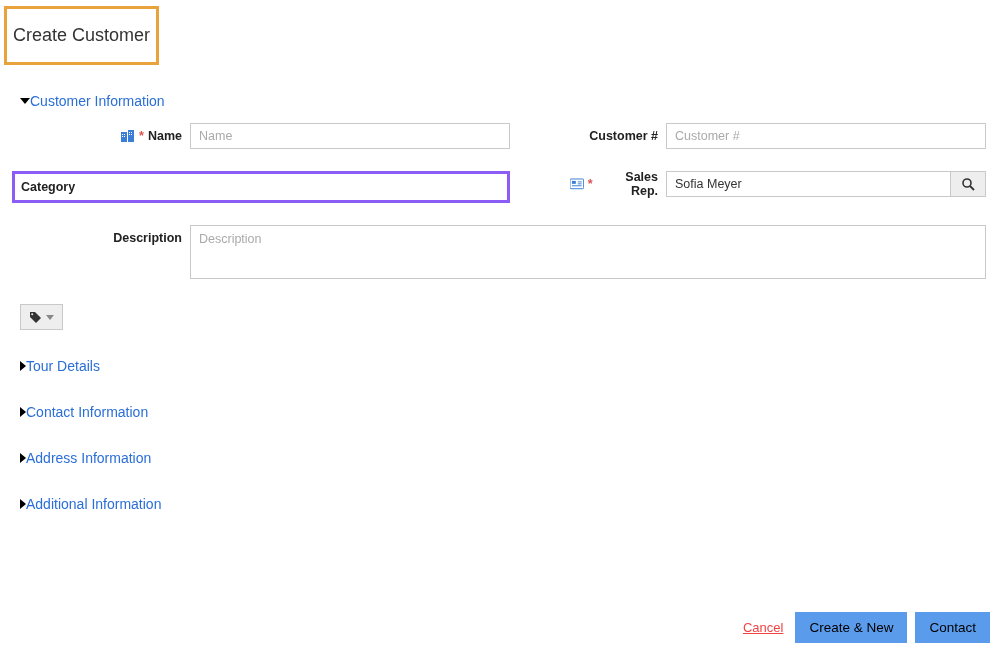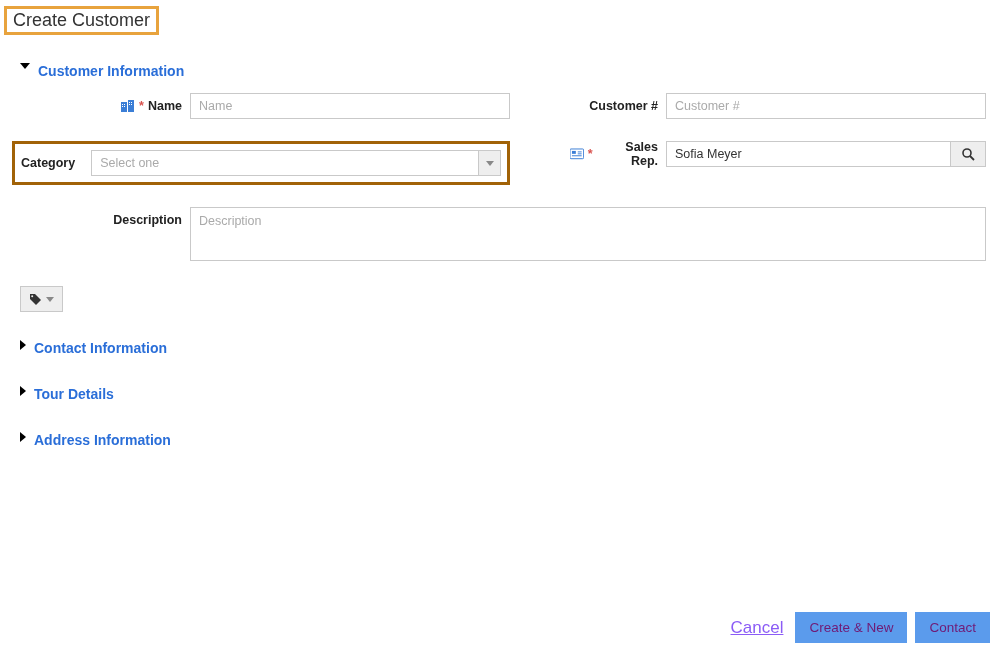--- a/index.html
+++ b/index.html
@@ -11,31 +11,30 @@
     width: 1006px;
     height: 657px;
     position: relative;
   }
   .page-title {
     display: inline-block;
     font-size: 18px;
     font-weight: normal;
     color: #333;
     border: 3px solid #e8a33d;
-    padding: 1px 6px;
+    padding: 16px 6px;
     margin: 6px 0 0 4px;
   }
   .content { padding: 10px 20px 0 20px; }
   .section { margin: 18px 0 28px 0; }
   .section-header {
     display: flex;
-    align-items: flex-start;
-    gap: 8px;
-    cursor: pointer;
-    font-weight: bold;
+    align-items: center;
+    cursor: pointer;
+    font-weight: normal;
     color: #2a6ed8;
     font-size: 14px;
     margin-bottom: 14px;
   }
   .arrow {
     width: 0; height: 0;
     display: inline-block;
   }
   .arrow.down {
     border-left: 5px solid transparent;
@@ -109,21 +108,21 @@
     align-items: center;
     justify-content: center;
   }
   .tri-down {
     width: 0; height: 0;
     border-left: 4px solid transparent;
     border-right: 4px solid transparent;
     border-top: 5px solid #888;
   }
   .row-highlight {
-    border: 3px solid #a16207;
+    border: 3px solid #8b5cf6;
     padding: 6px 6px;
     display: flex;
     align-items: center;
     gap: 8px;
     margin-left: -8px;
   }
   .row-highlight .lbl { flex: 0 0 60px; height:auto; }
   .row-highlight .select-box { flex: 1; }
   .salesrep-wrap {
     display: flex;
@@ -165,29 +164,29 @@
   .section.collapsed { margin: 14px 0 30px 0; }
   .footer {
     position: absolute;
     bottom: 14px;
     right: 16px;
     display: flex;
     align-items: center;
     gap: 8px;
   }
   .link-cancel {
-    color: #8b5cf6;
+    color: #ef4444;
     text-decoration: underline;
-    font-size: 17px;
+    font-size: 13px;
     cursor: pointer;
     margin-right: 4px;
   }
   .btn {
     background: #5b9bec;
-    color: #701a75;
+    color: #000000;
     border: none;
     padding: 8px 14px;
     font-size: 13.5px;
     cursor: pointer;
   }
   
   .right-col-lbl { padding-left: 60px; }
 </style>
 </head>
 <body>
@@ -233,26 +232,20 @@
       </div>
       <div>
         <input type="text" placeholder="Customer #" style="">
       </div>
 
       <div style="grid-column:1 / span 2;">
         <div class="row-highlight">
           <div class="lbl" style="flex:0 0 56px;">
             <span>Category</span>
           </div>
-          <div class="select-box">
-            <span class="select-text">Select one</span>
-            <span class="select-btn">
-              <span class="tri-down"></span>
-            </span>
-          </div>
         </div>
       </div>
 
       <div class="lbl right-col-lbl">
         <span class="icon-card">
           <svg viewBox="0 0 14 12">
               <rect x="0" y="1" width="14" height="10" rx="1" fill="none" stroke="#3b7ed6" stroke-width="1"></rect>
               <rect x="2" y="3" width="4" height="3" fill="#3b7ed6"></rect>
               <line x1="8" y1="4" x2="12" y2="4" stroke="#3b7ed6" stroke-width="1"></line>
               <line x1="8" y1="6" x2="12" y2="6" stroke="#3b7ed6" stroke-width="1"></line>
@@ -290,38 +283,44 @@
       </div>
       <div></div>
         <div></div>
 
     </div>
   </div>
 
   <div class="section collapsed">
     <div class="section-header">
       <span class="arrow right"></span>
+      <span>Tour Details</span>
+    </div>
+  </div>
+
+  <div class="section collapsed">
+    <div class="section-header">
+      <span class="arrow right"></span>
       <span>Contact Information</span>
-    </div>
-  </div>
-
-  <div class="section collapsed">
-    <div class="section-header">
-      <span class="arrow right"></span>
-      <span>Tour Details</span>
     </div>
   </div>
 
   <div class="section collapsed">
     <div class="section-header">
       <span class="arrow right"></span>
       <span>Address Information</span>
     </div>
   </div>
 
+  <div class="section collapsed">
+    <div class="section-header">
+      <span class="arrow right"></span>
+      <span>Additional Information</span>
+    </div>
+  </div>
 
 
 </div>
 
 <div class="footer">
   <a class="link-cancel">Cancel</a>
   <button class="btn">Create &amp; New</button>
   <button class="btn">Contact</button>
 </div>
 

